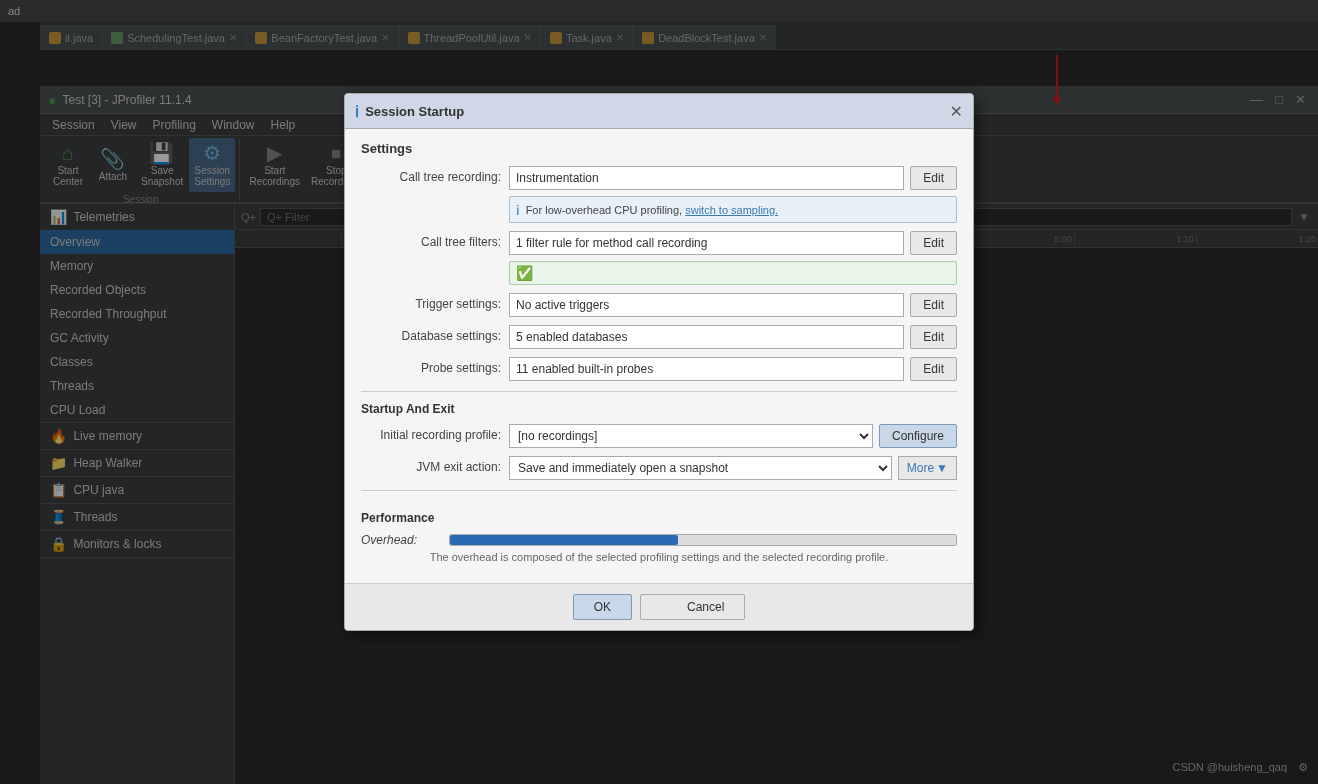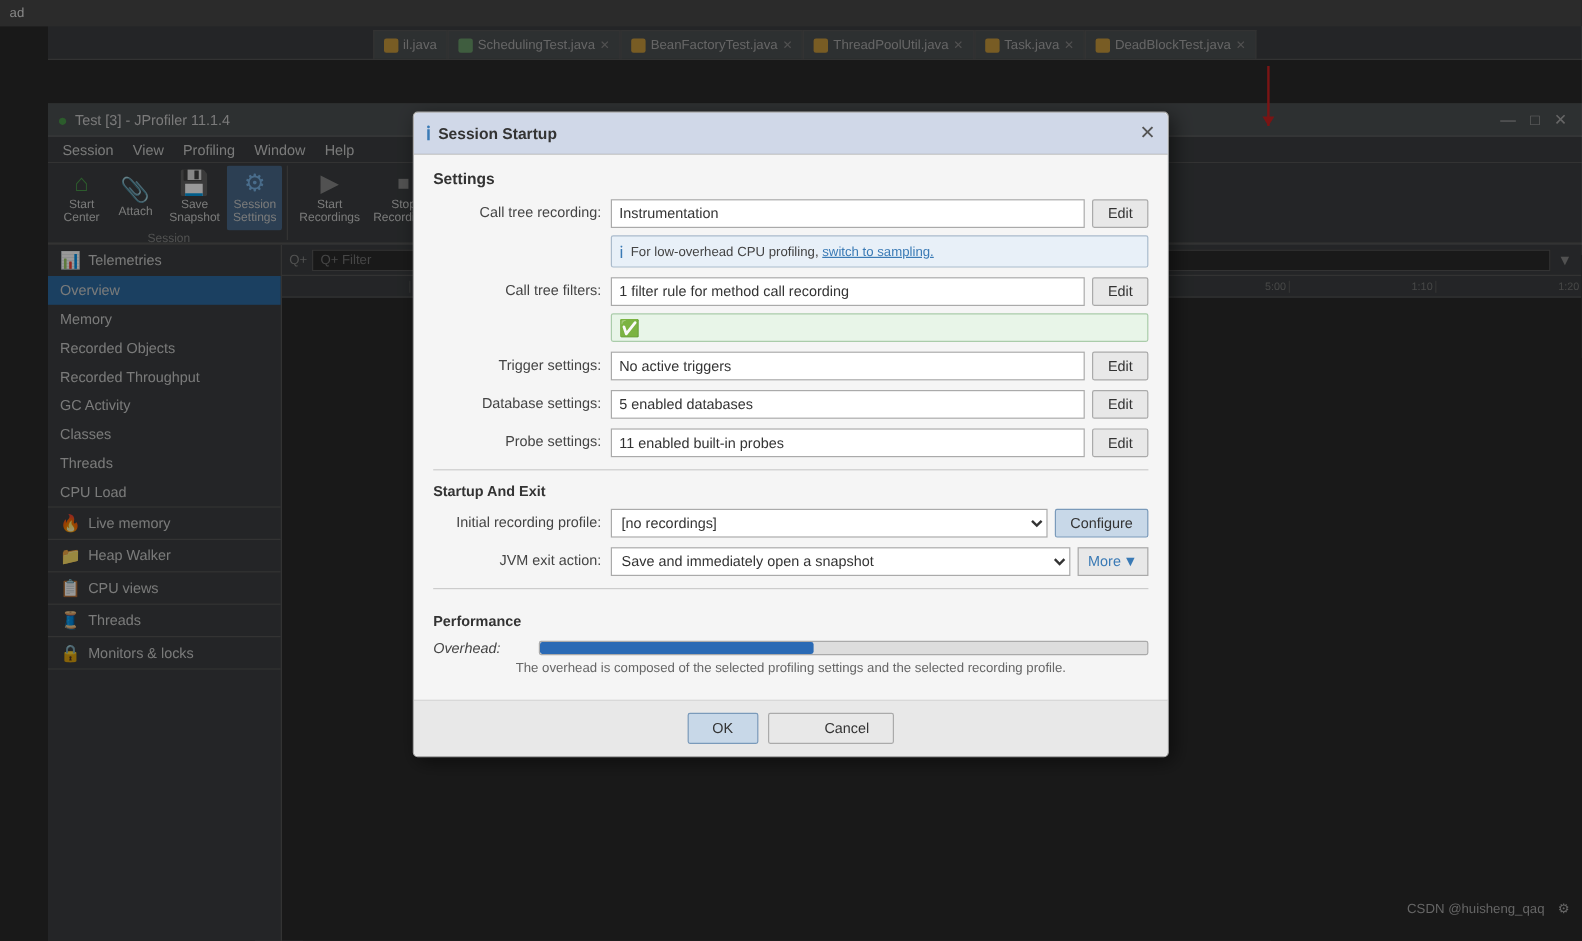--- a/index.html
+++ b/index.html
@@ -213,21 +213,21 @@
       bottom: 0;
       left: -4px;
       border-left: 5px solid transparent;
       border-right: 5px solid transparent;
       border-top: 8px solid #cc2222;
     }
 
     
     #csdn-mark {
       position: fixed;
-      bottom: 20px;
+      bottom: 10px;
       right: 10px;
       color: #666;
       font-size: 11px;
       z-index: 200;
     }
 
     
     #top-status {
       position: fixed;
       top: 0;
@@ -395,21 +395,21 @@
     .t-ruler-tick { flex: 1; text-align: right; font-size: 9px; color: #777; border-left: 1px solid #555; padding: 0 2px; }
 
   </style>
 </head>
 <body>
 
 <div id="top-status">
   <span class="top-bar-text">ad</span>
 </div>
 
-<div style="position:fixed;top:22px;left:40px;right:0;height:28px;background:#3c3f41;border-bottom:1px solid #555;display:flex;align-items:flex-end;z-index:20;justify-content:center;">
+<div style="position:fixed;top:22px;left:40px;right:0;height:28px;background:#3c3f41;border-bottom:1px solid #555;display:flex;align-items:flex-end;z-index:20;">
   <div class="editor-tab">
     <span class="tab-icon orange"></span>
     <span>il.java</span>
   </div>
   <div class="editor-tab">
     <span class="tab-icon"></span>
     <span>SchedulingTest.java</span>
     <span class="close-btn">✕</span>
   </div>
   <div class="editor-tab">
@@ -576,21 +576,21 @@
       <div class="psidebar-section">
         <div class="psidebar-item">
           <span class="psi-icon" style="color:#5a8ab5;">📁</span>
           <span>Heap Walker</span>
         </div>
       </div>
 
       <div class="psidebar-section">
         <div class="psidebar-item">
           <span class="psi-icon" style="color:#6a6a6a;">📋</span>
-          <span>CPU views</span>
+          <span>CPU java</span>
         </div>
       </div>
 
       <div class="psidebar-section">
         <div class="psidebar-item">
           <span class="psi-icon" style="color:#c89a3c;">🧵</span>
           <span>Threads</span>
         </div>
       </div>
 

